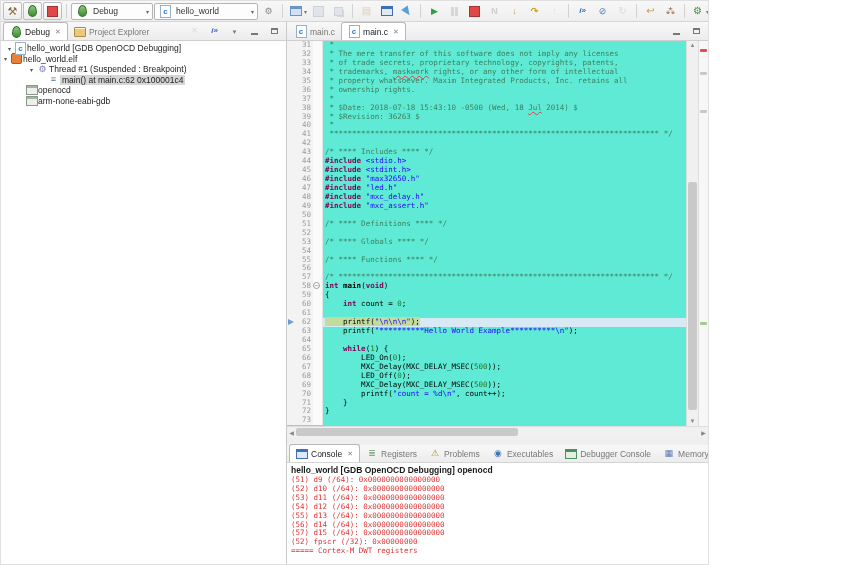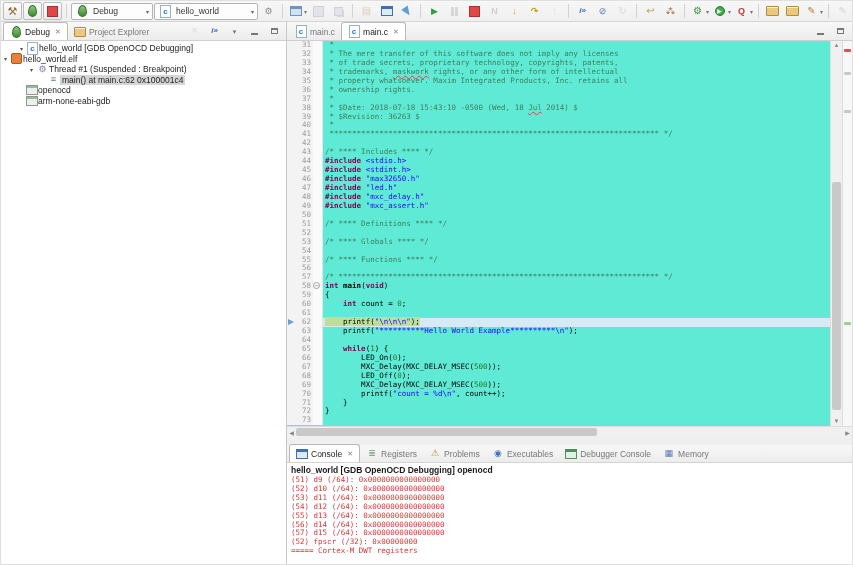--- a/index.html
+++ b/index.html
@@ -1,16 +1,16 @@
 <!DOCTYPE html>
 <html><head>
 <meta charset="utf-8">
 <style>
   html,body{margin:0;padding:0;background:#fff;}
-  #app{width:853px;height:565px;font-family:"Liberation Sans",sans-serif;font-size:8.5px;color:#333;
+  #app{width:709px;height:565px;font-family:"Liberation Sans",sans-serif;font-size:8.5px;color:#333;
        background:#fff;overflow:hidden;position:relative;border:1px solid #e0e0e0;box-sizing:border-box;}
   
   .toolbar{height:20px;background:linear-gradient(#f7f7f7,#efefef);border-bottom:1px solid #d5d5d5;
            display:flex;align-items:center;padding:0 2px;gap:1px;}
   .sep{width:1px;height:14px;background:#d2d2d2;margin:0 3px;flex:none;}
   .tbtn{height:16px;min-width:17px;display:inline-flex;align-items:center;justify-content:center;
         border:1px solid transparent;border-radius:2px;flex:none;cursor:default;}
   .tbtn.raised{border:1px solid #bdbdbd;background:linear-gradient(#fdfdfd,#ededed);}
   .tbtn.dis{opacity:.4;}
   .dd::after{content:"▾";font-size:6px;color:#777;margin-left:1px;}
@@ -261,21 +261,21 @@
             </div>
             <div class="tbtn">
               <span class="ic ic-min"></span>
             </div>
             <div class="tbtn">
               <span class="ic ic-max"></span>
             </div>
           </span>
       </div>
       <div class="tree" id="debug-tree">
-          <div class="trow" style="padding-left: 16px;">
+          <div class="trow" style="padding-left: 4px;">
             <span class="exp">▾</span>
             <span class="ic ic-cfile"></span>
             <span class="lbl">hello_world [GDB OpenOCD Debugging]</span>
           </div>
           <div class="trow" style="">
             <span class="exp">▾</span>
             <span class="ic ic-elf"></span>
             <span class="lbl">hello_world.elf</span>
           </div>
           <div class="trow" style="padding-left: 26px;">

